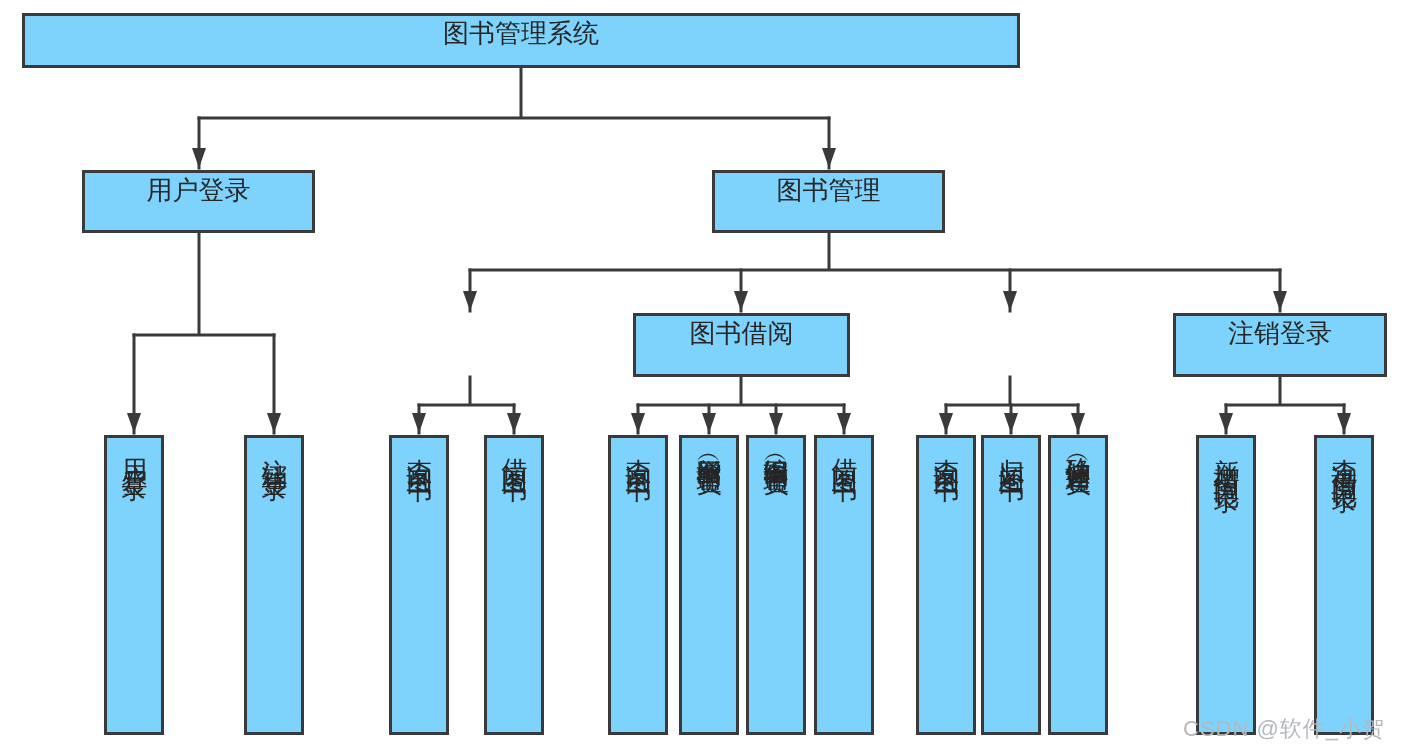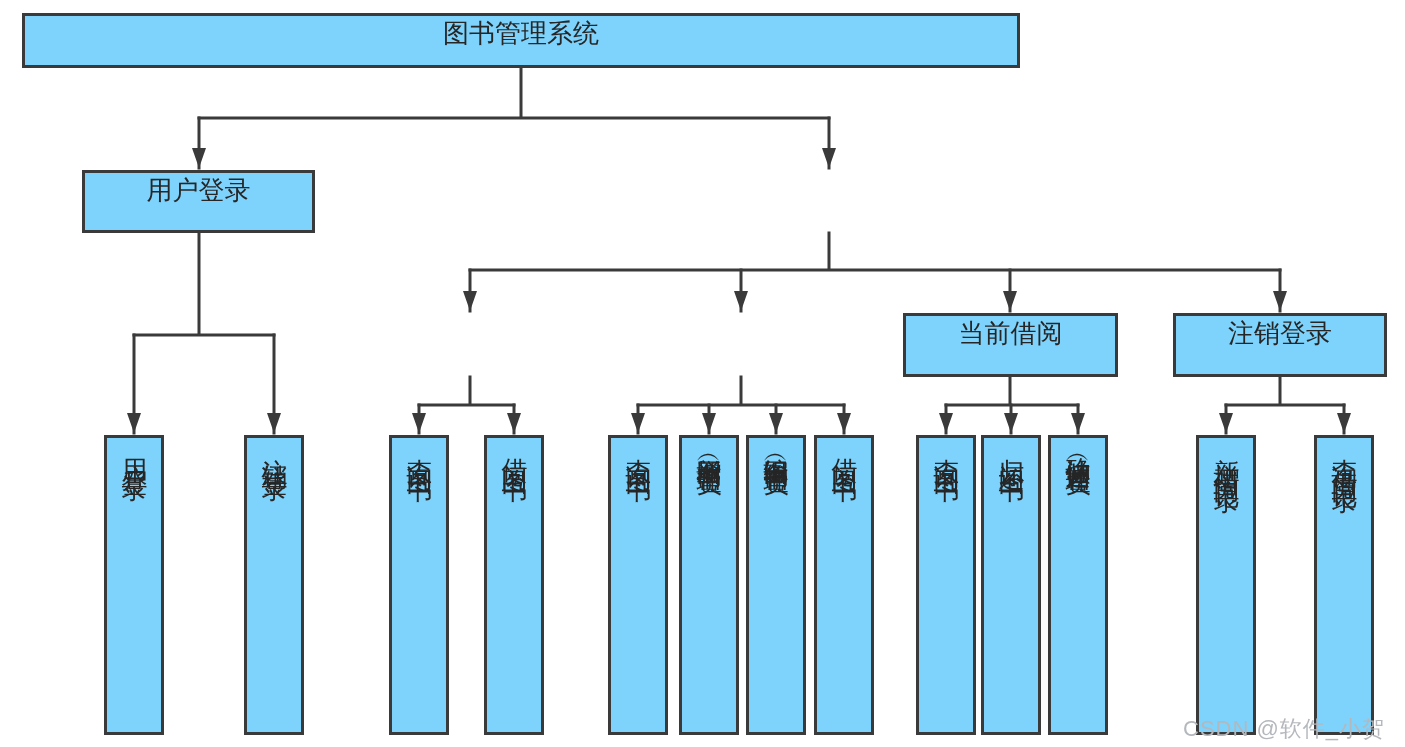--- a/index.html
+++ b/index.html
@@ -99,23 +99,26 @@
     </g>
   </svg>
 
   <div class="node" style="left:22px;top:13px;width:998px;height:55px">
     <span class="label">图书管理系统</span>
   </div>
 
   <div class="node" style="left:82px;top:170px;width:233px;height:63px">
     <span class="label">用户登录</span>
   </div>
+  <div class="node" style="left:712px;top:170px;width:233px;height:63px">
+    <span class="label">图书管理</span>
+  </div>
 
-  <div class="node" style="left:903px;top:313px;width:215px;height:64px">
-    <span class="label">当前借阅</span>
+  <div class="node" style="left:633px;top:313px;width:217px;height:64px">
+    <span class="label">图书借阅</span>
   </div>
   <div class="node" style="left:1173px;top:313px;width:214px;height:64px">
     <span class="label">注销登录</span>
   </div>
 
   <div class="node v" style="left:104px;top:435px;width:60px;height:300px">
     <span class="label">用户登录</span>
   </div>
   <div class="node v" style="left:244px;top:435px;width:60px;height:300px">
     <span class="label">注销登录</span>

